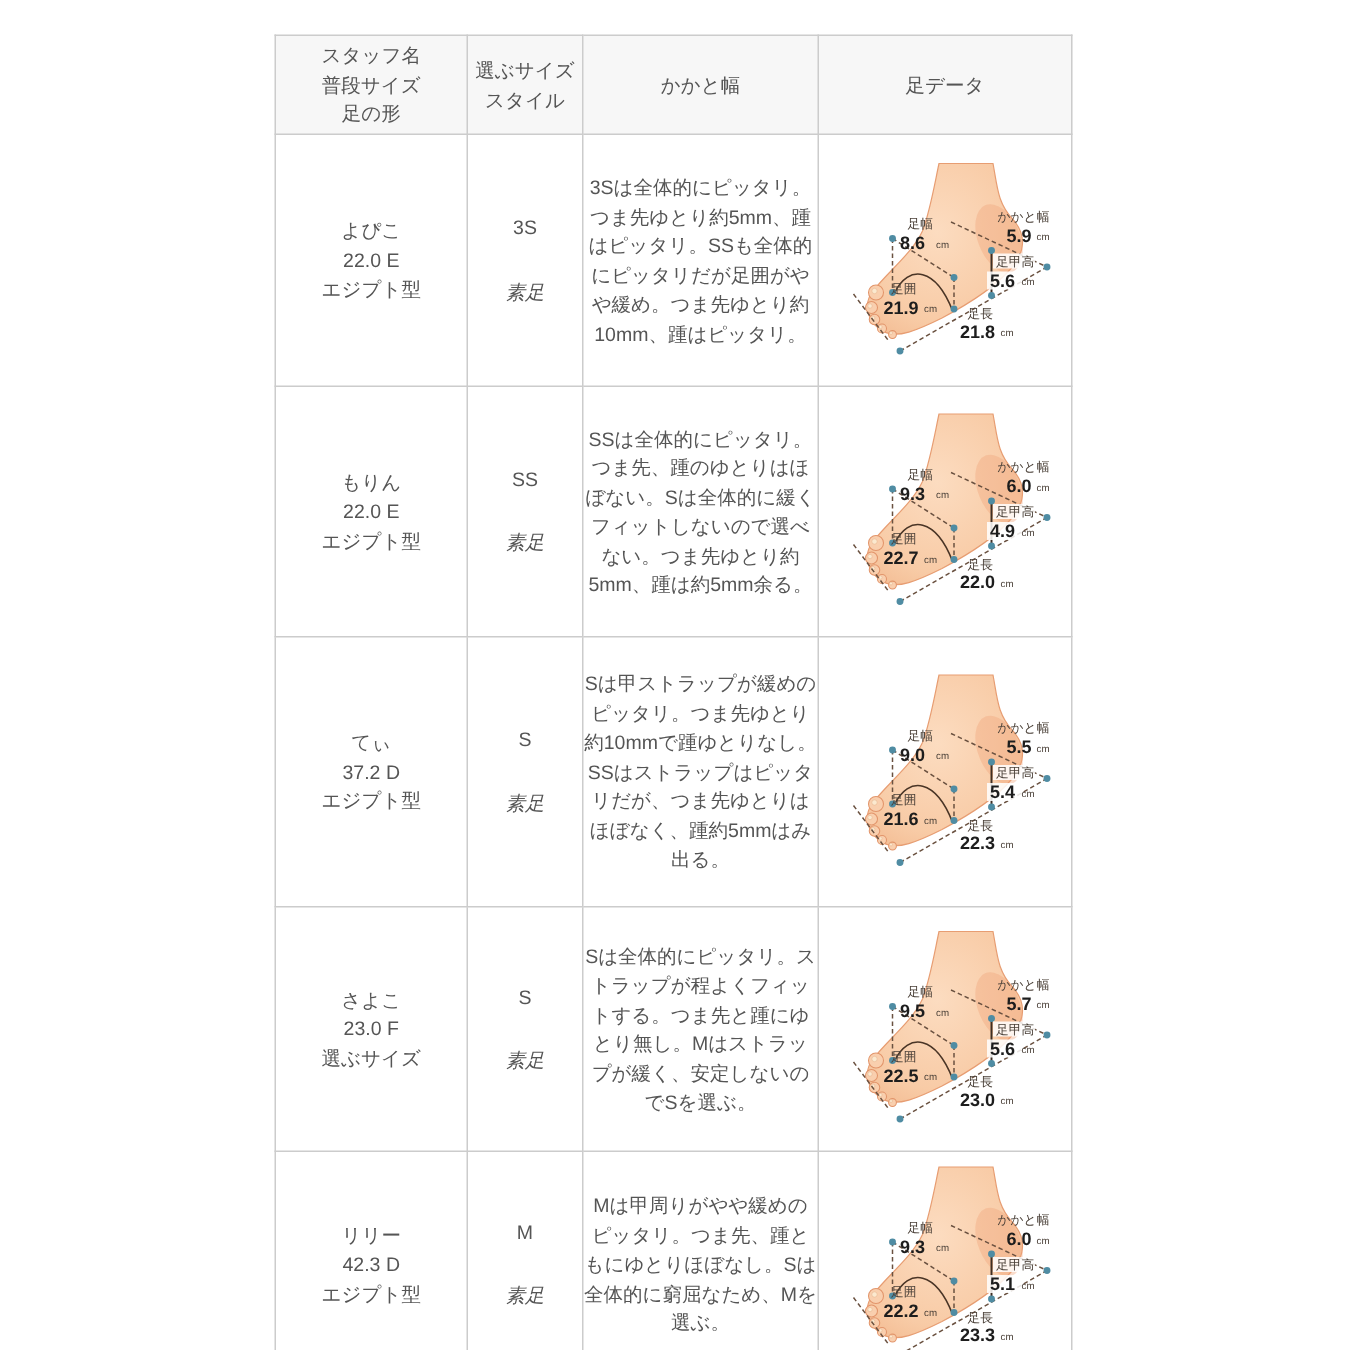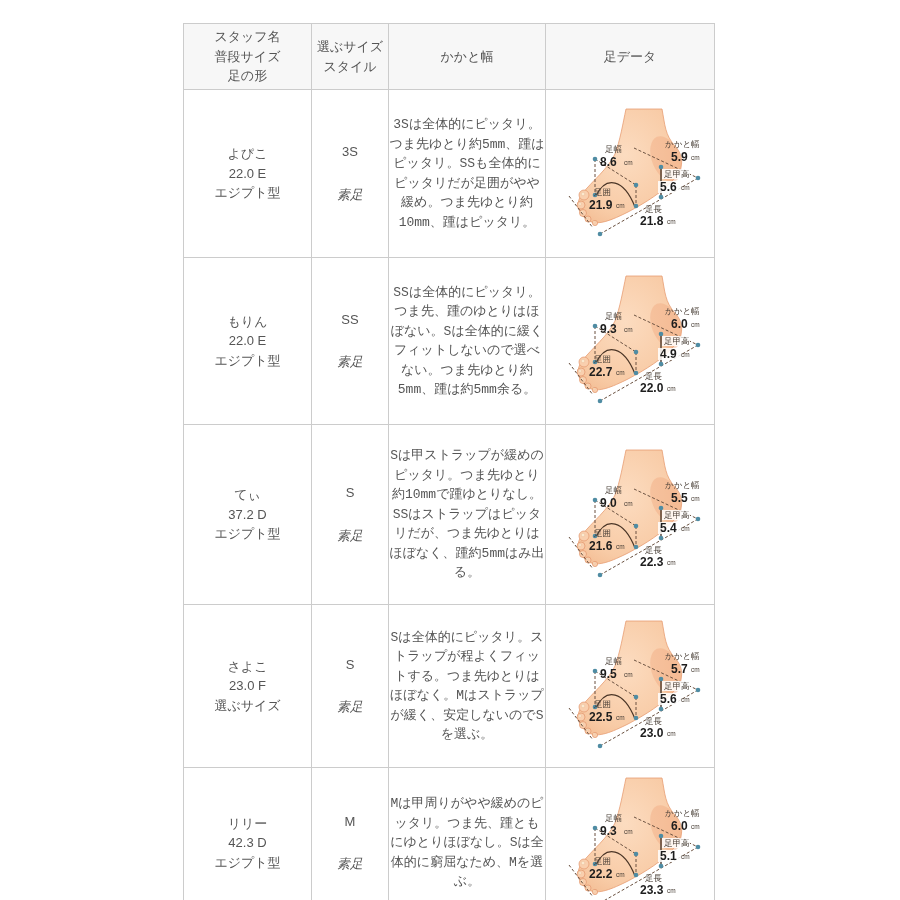--- a/index.html
+++ b/index.html
@@ -23,21 +23,21 @@
   }
   th .hline,.cell-staff .line{display:block;line-height:1.5;}
   tbody tr:nth-child(1){height:168px;}
   tbody tr:nth-child(2){height:167px;}
   tbody tr:nth-child(3){height:180px;}
   tbody tr:nth-child(4){height:163px;}
   tbody tr:nth-child(5){height:146px;}
   .choice-size{display:block;line-height:1.4;}
   .choice-style{display:block;margin-top:24px;line-height:1.4;font-style:italic;}
   .cell-comment{
-    text-align:left;padding:10px 10px 10px 12px;line-height:1.5;font-family:Liberation Mono, monospace;
+    text-align:left;padding:10px 10px 10px 12px;line-height:1.5;
   }
   .cell-foot{padding:0;}
   .foot-svg{display:block;margin:0 auto;}
   
   .skin{fill:url(#skin-grad);stroke:#e79d72;stroke-width:0.8;}
   .skin-shade{fill:#efa478;opacity:0.38;}
   .toe{fill:#f9cfae;stroke:#e2956b;stroke-width:0.7;}
   .nail{fill:#fbe9cf;stroke:#e8b691;stroke-width:0.4;}
   .m-dash{stroke:#6a5140;stroke-width:1;stroke-dasharray:3,2;fill:none;}
   .m-solid{stroke:#3f2f24;stroke-width:1.3;fill:none;}
@@ -320,21 +320,21 @@
     <td class="cell-staff">
       <span class="line">さよこ</span>
       <span class="line">23.0 F</span>
       <span class="line">選ぶサイズ</span>
     </td>
     <td>
       <span class="choice-size">S</span>
       <span class="choice-style">素足</span>
     </td>
     <td class="cell-comment">
-      <span>Sは全体的にピッタリ。ストラップが程よくフィットする。つま先ゆとりはほぼなく。Mはストラップが緩く、安定しないのでSを選ぶ。</span>
+      <span>Sは全体的にピッタリ。ストラップが程よくフィットする。つま先と踵にゆとり無し。Mはストラップが緩く、安定しないのでSを選ぶ。</span>
     </td>
     <td class="cell-foot">
       <svg class="foot-svg" width="165" height="150" viewBox="0 0 165 150">
 
         <path class="skin" style="fill:url(#skin-grad-fix)" d="M78,10 L114,10 C117,26 117,36 127,47 C137,58 135,70 126,80 C115,93 97,104 80,113 C64,121 50,127 41,122 C30,116 27,104 34,95 C44,82 60,70 67,55 C72,42 75,24 78,10 Z"></path>
         <ellipse class="skin-shade" cx="118" cy="60" rx="14" ry="24" transform="rotate(-22 118 60)"></ellipse>
         <g>
           <circle class="toe" cx="36" cy="96" r="5"></circle>
           <circle class="toe" cx="33" cy="106" r="4"></circle>
           <circle class="toe" cx="35" cy="114" r="3.5"></circle>

